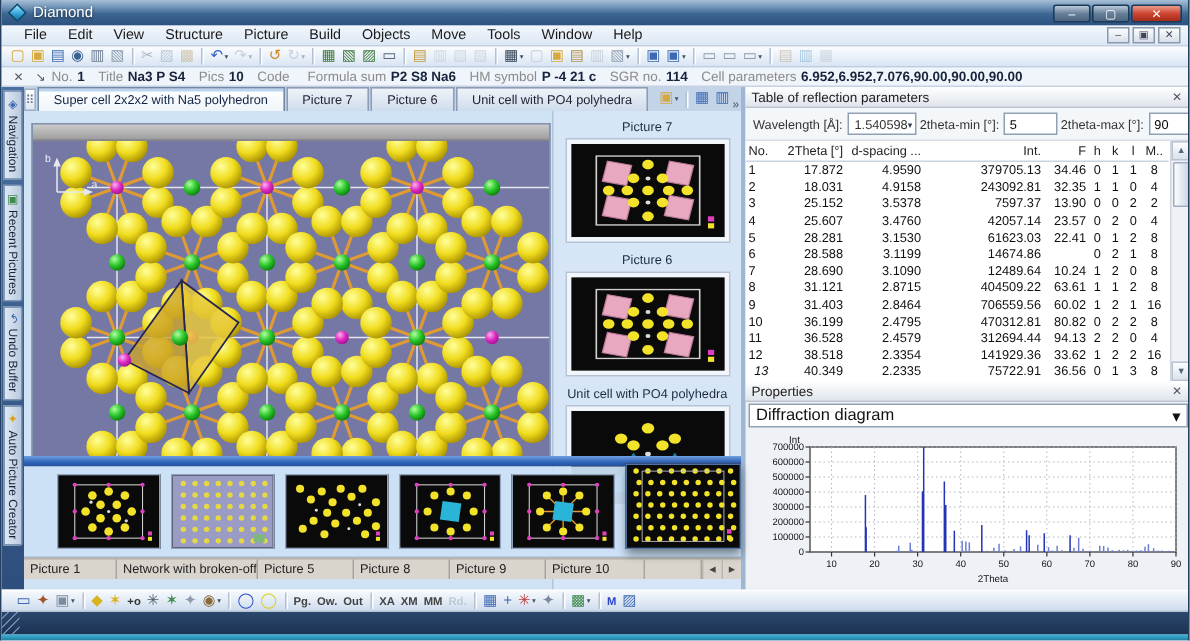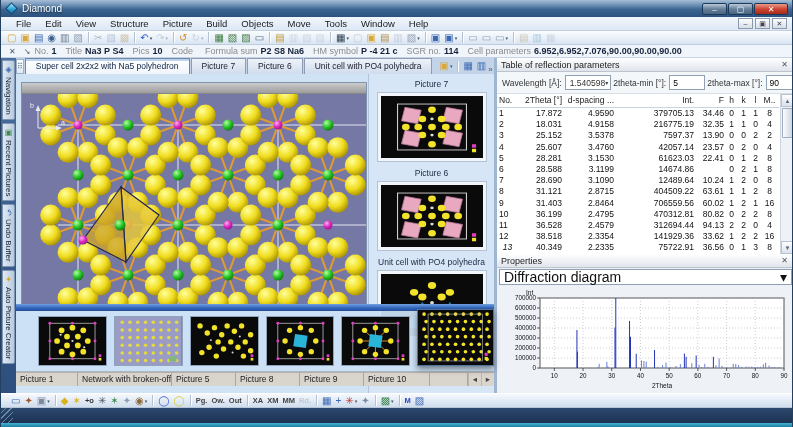--- a/index.html
+++ b/index.html
@@ -71,21 +71,21 @@
 .combo .ca{font-size:6px;color:#345}
 .pin{width:36px;height:15px;border:1px solid #8fa0b4;font-size:8.5px;padding-left:3px;font-family:"Liberation Sans",sans-serif}
 #refltable{position:relative;font-size:8.5px;color:#111;background:#fff;height:160px;padding-right:15px;overflow:hidden}
 .trow{display:flex;height:11.2px;line-height:11px;padding-left:2px}
 .trow.thead{height:14px;line-height:13px;border-bottom:1px solid #c9d4e2;font-size:8.5px;color:#222;background:#fff}
 .tcell{display:inline-block;padding-right:3px;white-space:nowrap;overflow:hidden}
 .vscroll{position:absolute;right:0;top:0;bottom:0;width:14px;background:#eef1f6;border-left:1px solid #d0d6e0;display:flex;flex-direction:column}
 .sbtn{height:13px;text-align:center;font-size:6px;line-height:12px;color:#567;background:linear-gradient(180deg,#fdfdfe,#dbe2ec);border:1px solid #b8c2d0}
 .sthumb{height:30px;margin:1px;background:linear-gradient(90deg,#fdfdfe,#ccd6e4);border:1px solid #9fadc0;border-radius:1px}
 .sfill{flex:1}
-#proppane .combo2{display:flex;align-items:center;justify-content:space-between;height:16px;margin:1px 2px;background:#fff;border:1px solid #8fa0b4;padding:0 4px;font-size:14px;color:#111}
+#proppane .combo2{display:flex;align-items:center;justify-content:space-between;height:16px;margin:1px 2px;background:#fff;border:1px solid #8fa0b4;padding:0 4px;font-size:11px;color:#111}
 #chart{display:block;width:296px;height:104px;margin:1px auto 0;background:#eef1f6}
 
 #bottombar{position:absolute;left:0;top:393px;right:0;height:15px;background:linear-gradient(180deg,#f6f9fd,#cfddee);border-top:1px solid #fff;border-bottom:1px solid #b8c5d6;display:flex;align-items:center;padding-left:8px}
 #statusbar{position:absolute;left:0;top:408px;right:0;height:15px;background:linear-gradient(180deg,#2c486e,#1b3252);color:#e6edf8;display:flex;align-items:center;font-size:8.5px}
 #statusmsg{flex:1;padding-left:6px;white-space:nowrap}
 .scell{border-left:1px solid #46648c;height:15px;line-height:14px;padding-left:4px;white-space:nowrap;overflow:hidden}
 #grip{width:12px;height:15px;background:repeating-linear-gradient(135deg,transparent 0 3px,#6c89ae 3px 4px)}
 #bottomedge{position:absolute;left:0;right:0;top:423px;height:4px;background:linear-gradient(180deg,#43b4d6,#1e7e9e)}
 </style>
 </head>
@@ -869,21 +869,21 @@
           <span class="tcell" style="width: 30px; text-align: right;">34.46</span>
           <span class="tcell" style="width: 12px; text-align: center;">0</span>
           <span class="tcell" style="width: 12px; text-align: center;">1</span>
           <span class="tcell" style="width: 12px; text-align: center;">1</span>
           <span class="tcell" style="width: 16px; text-align: center;">8</span>
         </div>
         <div class="trow">
           <span class="tcell" style="width: 20px; text-align: left;">2</span>
           <span class="tcell" style="width: 46px; text-align: right;">18.031</span>
           <span class="tcell" style="width: 52px; text-align: right;">4.9158</span>
-          <span class="tcell" style="width: 80px; text-align: right;">216775.19</span>
+          <span class="tcell" style="width: 80px; text-align: right;">243092.81</span>
           <span class="tcell" style="width: 30px; text-align: right;">32.35</span>
           <span class="tcell" style="width: 12px; text-align: center;">1</span>
           <span class="tcell" style="width: 12px; text-align: center;">1</span>
           <span class="tcell" style="width: 12px; text-align: center;">0</span>
           <span class="tcell" style="width: 16px; text-align: center;">4</span>
         </div>
         <div class="trow">
           <span class="tcell" style="width: 20px; text-align: left;">3</span>
           <span class="tcell" style="width: 46px; text-align: right;">25.152</span>
           <span class="tcell" style="width: 52px; text-align: right;">3.5378</span>

